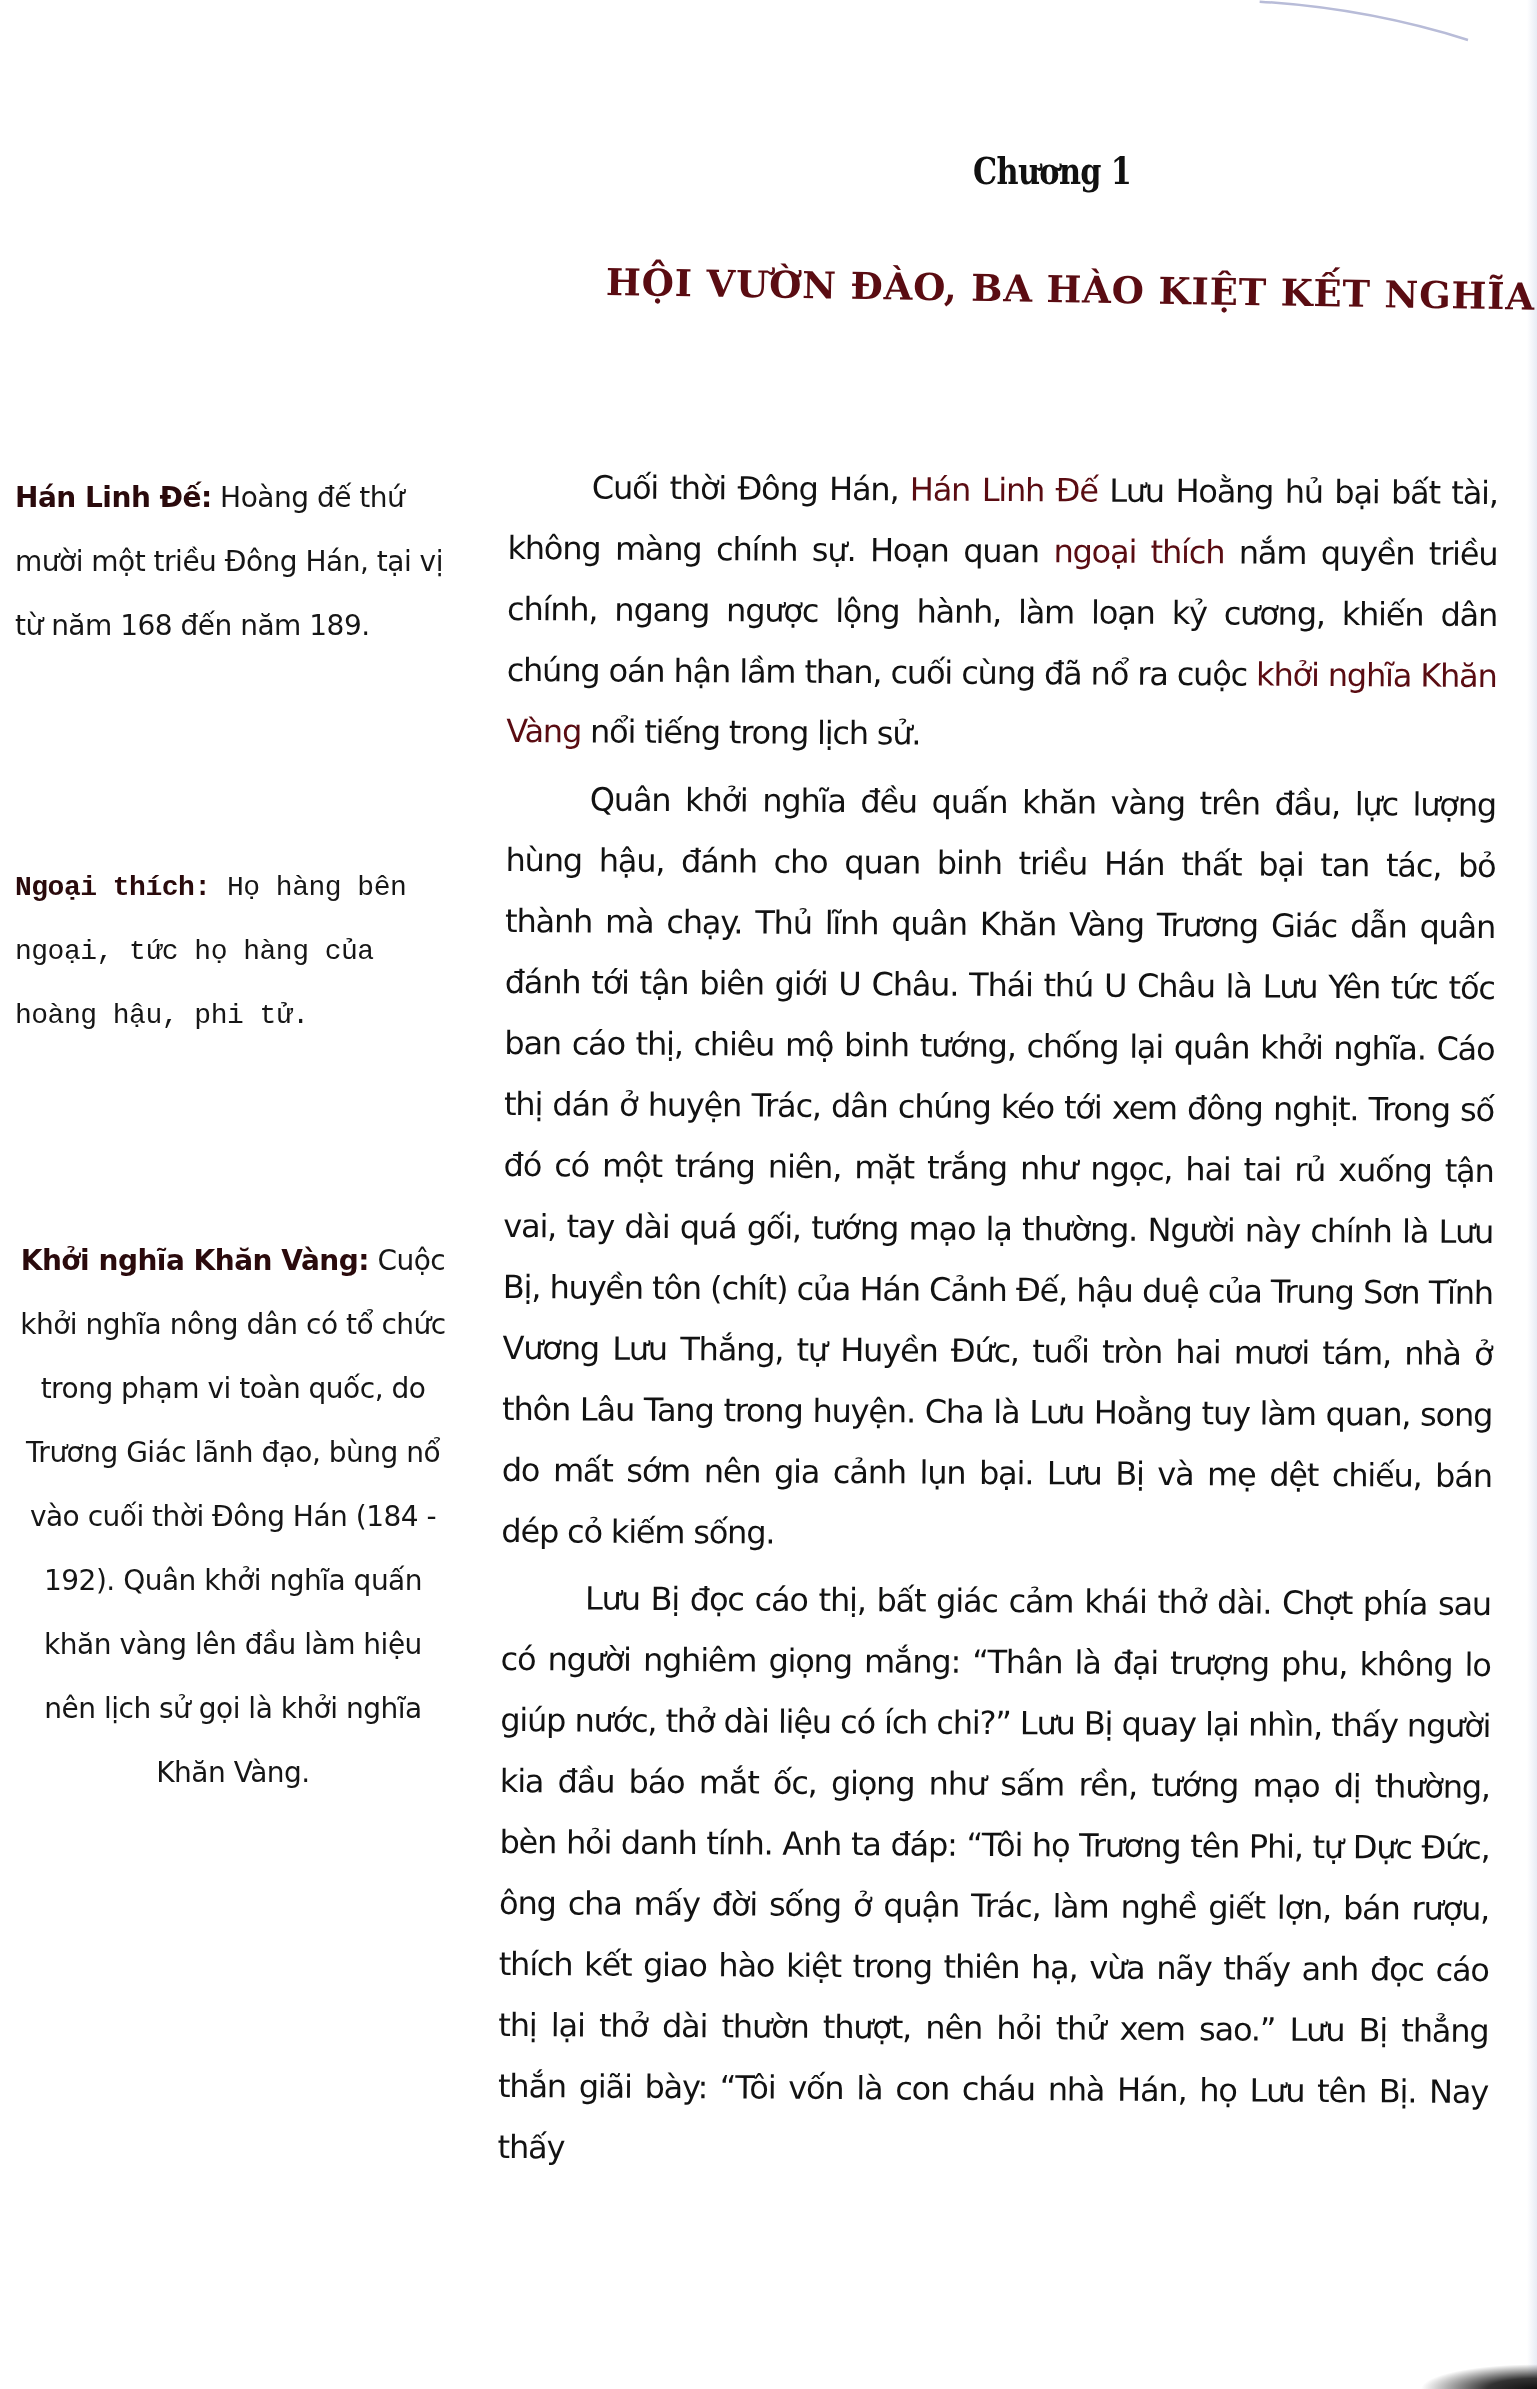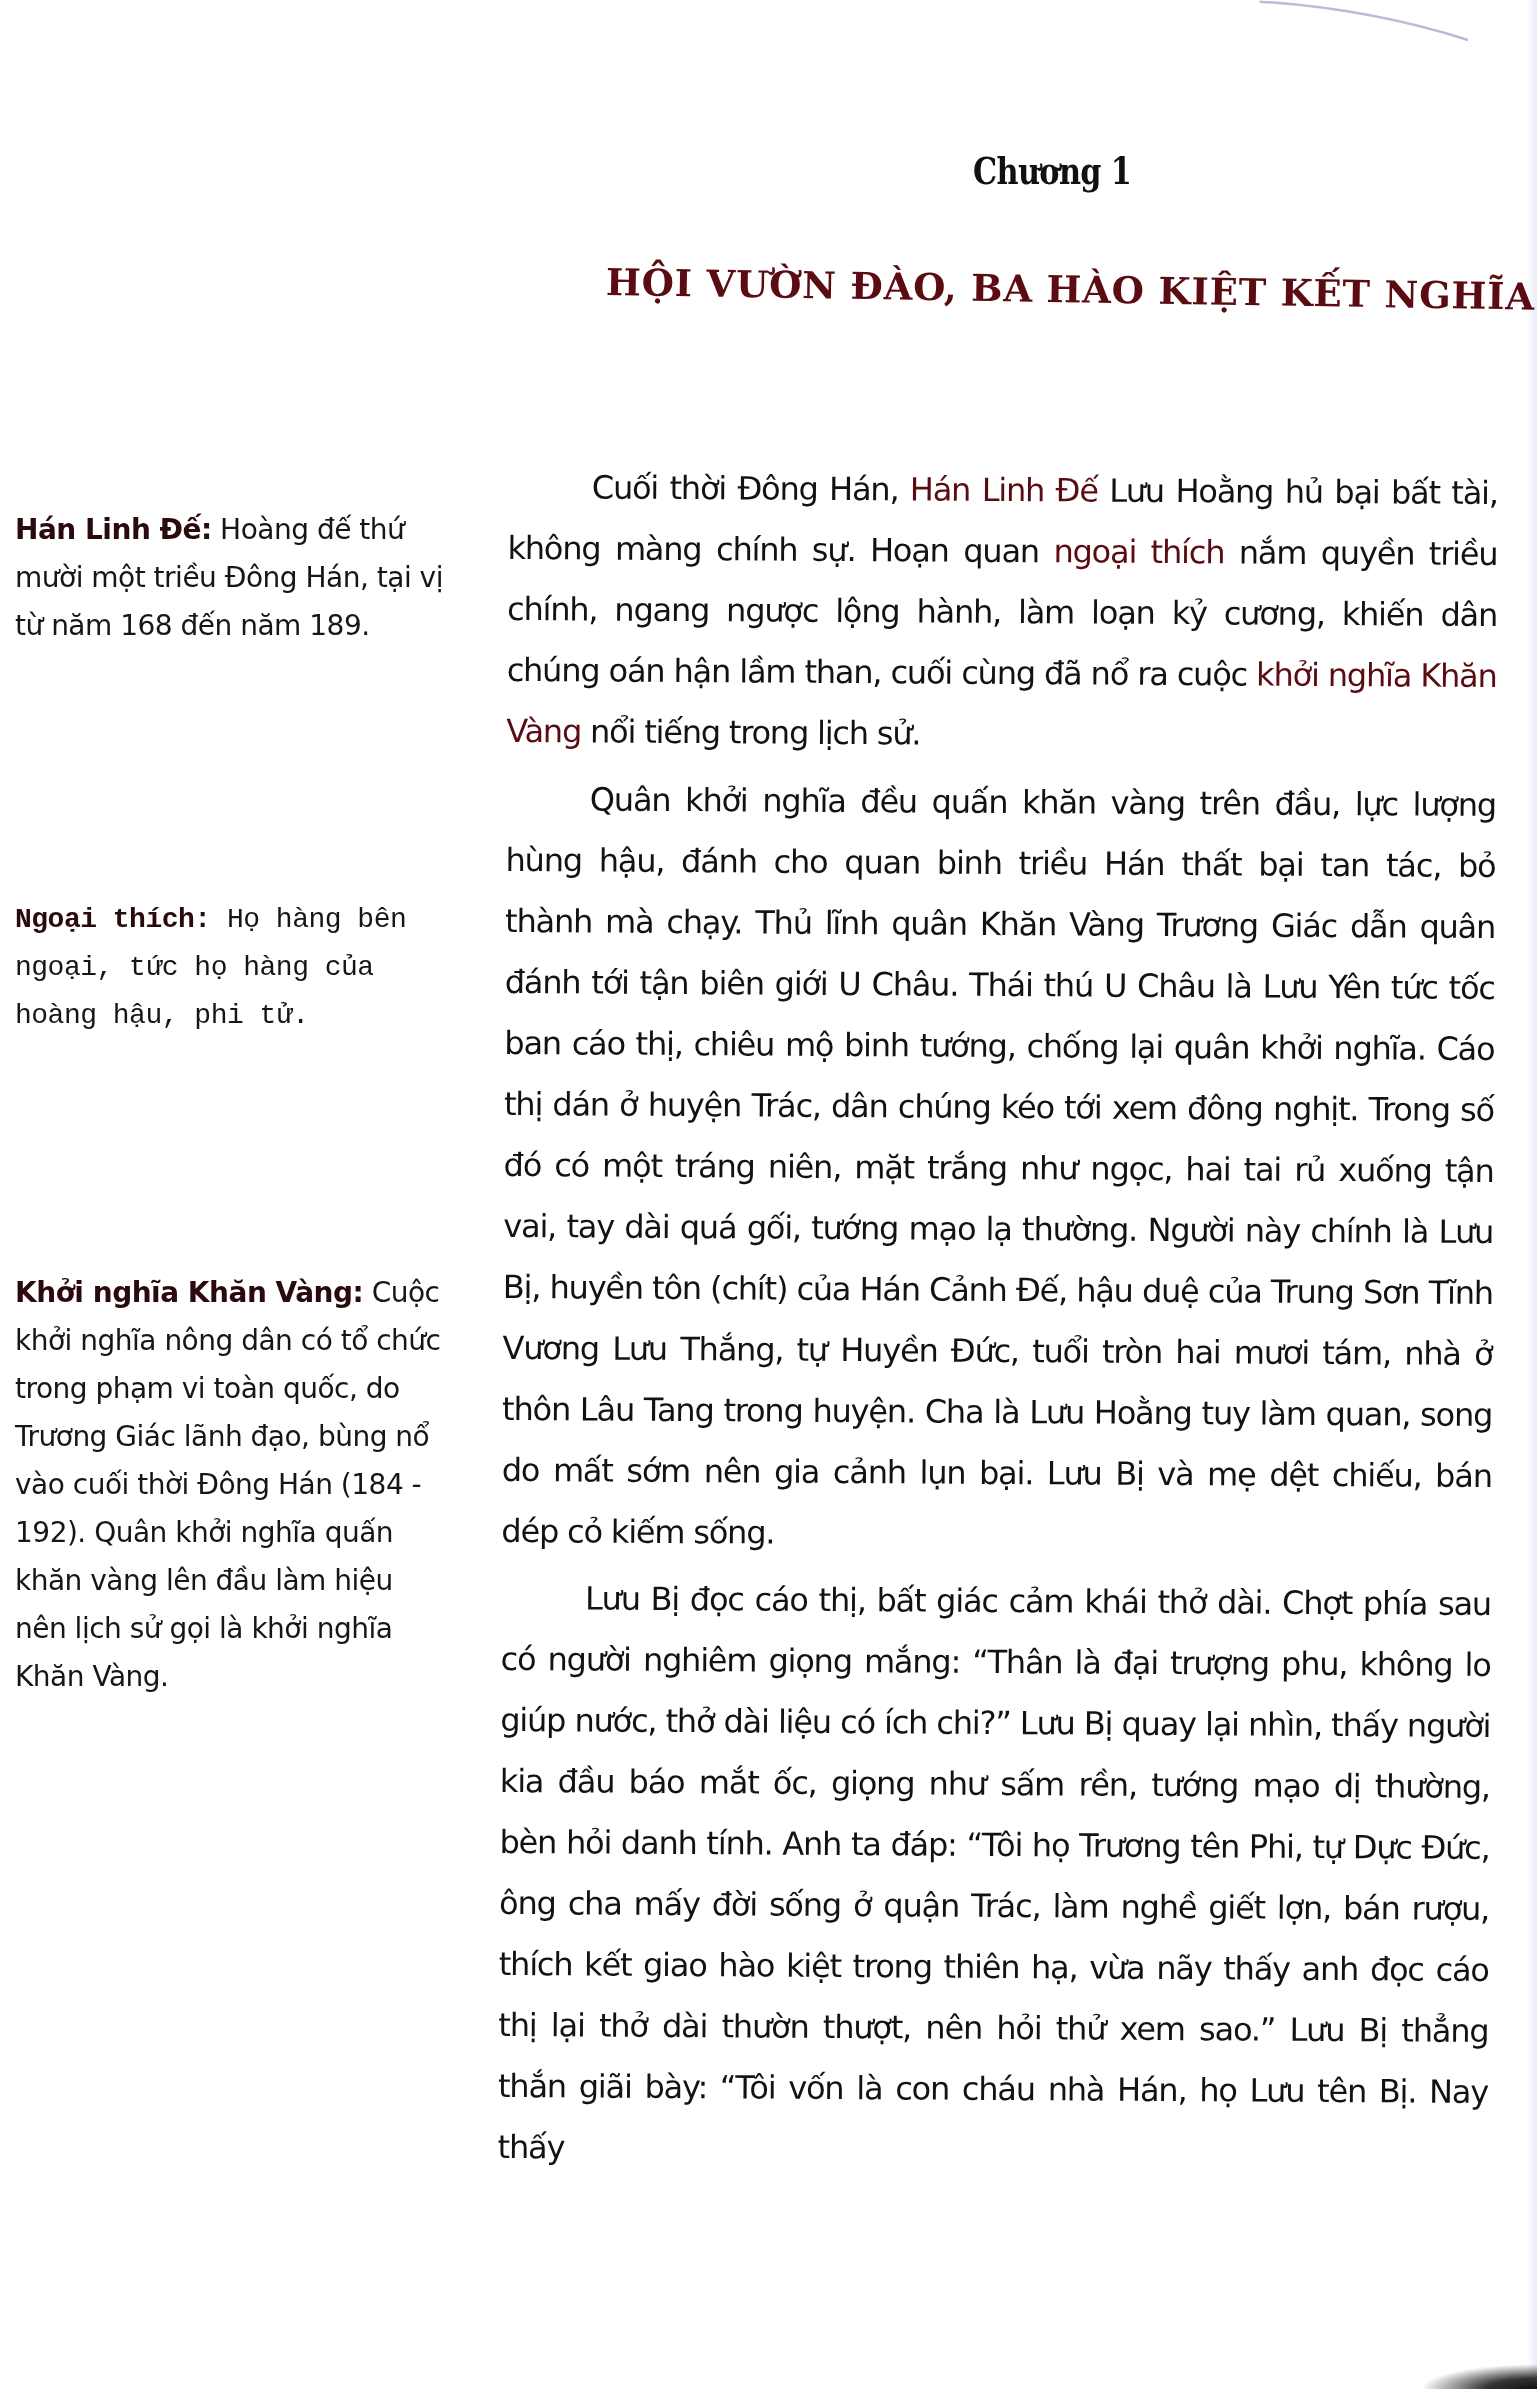--- a/index.html
+++ b/index.html
@@ -26,27 +26,27 @@
     color: #111; letter-spacing: -0.8px; transform: scaleX(0.82); transform-origin: left;
   }
   .chapter-title {
     position: absolute; left: 606px; top: 260px;
     font-family: "DejaVu Serif", serif; font-weight: bold; font-size: 37px;
     color: #5a0c12; letter-spacing: 0.8px; transform: rotate(0.9deg); transform-origin: left;
     white-space: nowrap;
   }
   .sidebar {
     position: absolute; left: 15px; width: 436px;
-    font-family: "DejaVu Sans", sans-serif; font-size: 28px; line-height: 48px;
-    color: #161616; letter-spacing: -0.5px; margin-top: 40px;
+    font-family: "DejaVu Sans", sans-serif; font-size: 28px; line-height: 64px;
+    color: #161616; letter-spacing: -0.5px;
   }
   .sidebar .term { font-weight: bold; color: #2a0a0c; }
   .note-1 { top: 466px; }
   .note-2 { top: 856px; font-family: Liberation Mono, monospace; }
-  .note-3 { top: 1229px; }
+  .note-3 { top: 1229px; text-align: center; }
   .body-text {
     position: absolute; left: 508px; width: 990px; top: 457px;
     font-family: "DejaVu Sans", sans-serif; font-size: 32px; line-height: 61px;
     color: #121212; text-align: justify; letter-spacing: -1.2px;
     transform: rotate(0.35deg); transform-origin: top left;
   }
   .body-text p { margin: 0 0 6.7px 0; text-indent: 84px; }
   .body-text .hl { color: #5a0c12; }
 </style>
 </head>

